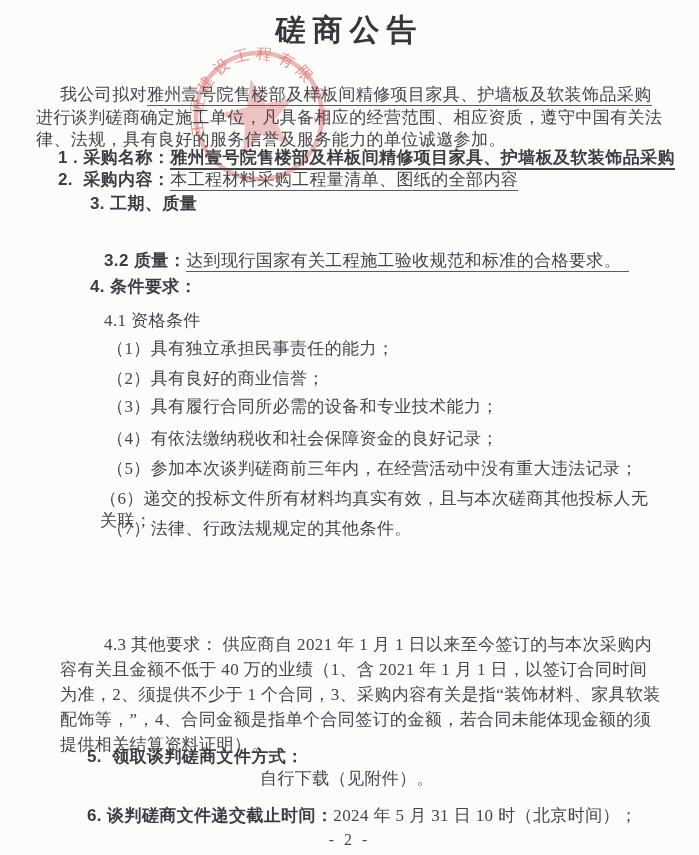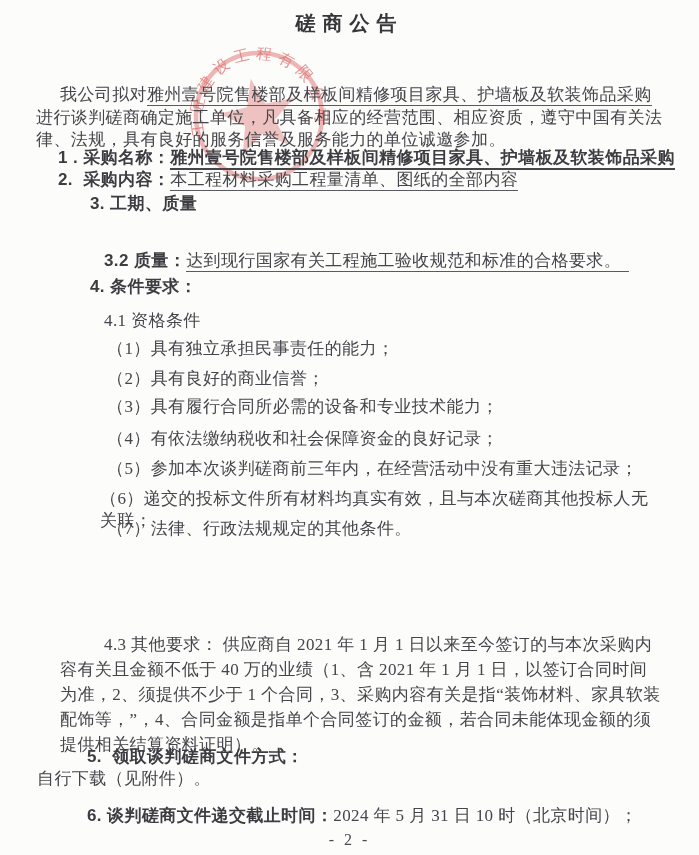--- a/index.html
+++ b/index.html
@@ -8,21 +8,21 @@
     background:#fcfcfa; overflow:hidden;
     font-family:"Liberation Serif","DejaVu Serif",serif;
     color:#45454b;
   }
   .blk{position:absolute; font-size:17px; line-height:22px; letter-spacing:0.4px; white-space:pre-wrap;}
   .b{font-weight:700; font-family:"Liberation Sans","DejaVu Sans",sans-serif; color:#3c3c42;}
   .u{border-bottom:1.6px solid #595960; padding-bottom:1px;}
   .u-b{border-bottom:2px solid #44444a; padding-bottom:1px;}
   .title{
     position:absolute; top:10px; left:0; width:699px; text-align:center;
-    font-size:20px; font-weight:700; letter-spacing:7px; color:#36363b;
+    font-size:30px; font-weight:700; letter-spacing:7px; color:#36363b;
   }
   .intro{top:62px; left:36px; width:628px; text-indent:24px; line-height:22.5px;margin-top:22px;}
   .footer{position:absolute; top:831px; left:0; width:699px; text-align:center;
           font-size:16px; letter-spacing:3px; color:#4a4a50;}
   .seal{position:absolute; left:188px; top:40px; mix-blend-mode:multiply; opacity:0.9;}
 </style>
 </head>
 <body>
 
 <div class="page">
@@ -60,19 +60,19 @@
   <div class="blk" style="top:396px; left:107px; width:560px;">（3）具有履行合同所必需的设备和专业技术能力；</div>
   <div class="blk" style="top:428px; left:107px; width:560px;">（4）有依法缴纳税收和社会保障资金的良好记录；</div>
   <div class="blk" style="top:458px; left:107px; width:560px;">（5）参加本次谈判磋商前三年内，在经营活动中没有重大违法记录；</div>
   <div class="blk" style="top:488px; left:100px; width:560px;">（6）递交的投标文件所有材料均真实有效，且与本次磋商其他投标人无关联；</div>
   <div class="blk" style="top:518px; left:107px; width:560px;">（7）法律、行政法规规定的其他条件。</div>
 
 
   <div class="blk" style="top:632px; left:60px; width:604px; text-indent:44px; line-height:25px;">4.3 其他要求： 供应商自 2021 年 1 月 1 日以来至今签订的与本次采购内容有关且金额不低于 40 万的业绩（1、含 2021 年 1 月 1 日，以签订合同时间为准，2、须提供不少于 1 个合同，3、采购内容有关是指“装饰材料、家具软装配饰等，”，4、合同金额是指单个合同签订的金额，若合同未能体现金额的须提供相关结算资料证明）。</div>
 
   <div class="blk b" style="top:746px; left:87px;">5.  领取谈判磋商文件方式：</div>
-  <div class="blk" style="top:768px; left:37px; width:620px;">自行下载（见附件）。</div>
+  <div class="blk" style="top:768px; left:37px; width:620px;text-align:center;">自行下载（见附件）。</div>
 
   <div class="blk" style="top:805px; left:87px; width:580px;"><span class="b">6. 谈判磋商文件递交截止时间：</span><span>2024 年 5 月 31 日 10 时（北京时间）；</span></div>
 
   <div class="footer">- 2 -</div>
 
 </div>
 
 </body></html>

